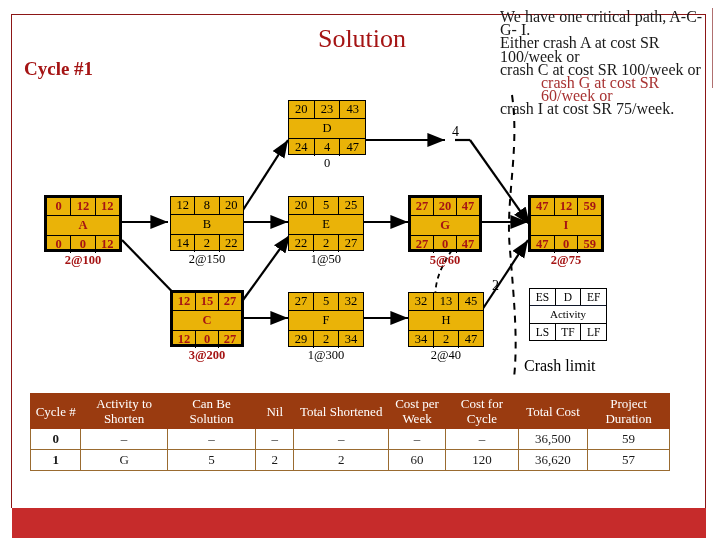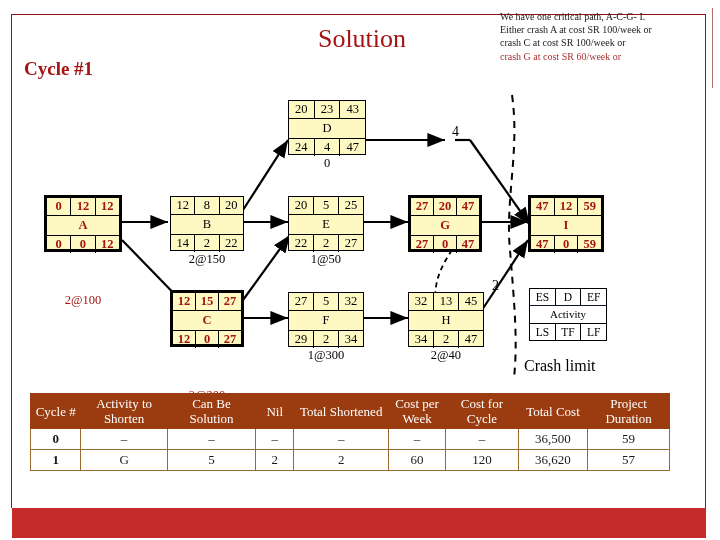--- a/index.html
+++ b/index.html
@@ -50,36 +50,36 @@
     left: 24px; top: 58px;
     font-size: 19px;
     font-weight: bold;
     color: #a51414;
   }
   
   .note {
     position: absolute;
     left: 500px; top: 10px;
     width: 212px;
-    font-size: 10px;
+    font-size: 16px;
     line-height: 13.2px;
     color: #1a1a1a;
     font-family: "Liberation Serif", serif;
   }
-  .note .hl { color: #a83232; }
+  .note .hl { color: #a83232; margin-left: 41px; }
   .note-border-r {
     position: absolute; left: 712px; top: 8px;
     width: 1px; height: 80px; background: #b07070;
   }
 
   
   .node {
     position: absolute;
     border: 1px solid #000;
-    background: #fef9c3;
+    background: #eab308;
     box-sizing: border-box;
   }
   .node.crit { border: 3px solid #000; }
   .node .row {
     display: flex;
     height: 17px;
   }
   .node.crit .row { height: 17px; }
   .node .cell {
     flex: 1 1 0;
@@ -101,21 +101,21 @@
     color: #000;
   }
   .node.crit .cell, .node.crit .mid { color: #a51414; font-weight: bold; }
   .node-cap {
     position: absolute;
     text-align: center;
     font-size: 12.5px;
     color: #000;
     white-space: nowrap;
   }
-  .node-cap.crit { color: #a51414; font-weight: normal; margin-top: 40px; }
+  .node-cap.crit { color: #a51414; font-weight: bold; }
 
   
   .legend {
     position: absolute;
     border: 1px solid #000;
     background: #fff;
     box-sizing: border-box;
   }
   .legend .row { display: flex; height: 16px; }
   .legend .cell {
@@ -190,20 +190,21 @@
   <div class="bottom-bar"></div>
 
   <div class="title">Solution</div>
   <div class="cycle-label">Cycle #1</div>
 
   <div class="note">
     <div>We have one critical path, A-C-G- I.</div>
     <div>Either crash A at cost SR 100/week  or</div>
     <div>crash C  at cost SR 100/week or</div>
     <div class="hl">crash G  at cost SR 60/week or</div>
+    <div>crash I at cost SR 75/week.</div>
   </div>
   <div class="note-border-r"></div>
 
   <svg class="links" viewBox="0 0 720 540">
     <defs>
       <marker id="arw" markerWidth="9" markerHeight="9" refX="8" refY="3.2" orient="auto">
         <path d="M0,0 L8,3.2 L0,6.4 z" fill="#000"></path>
       </marker>
     </defs>
     <g stroke="#000" stroke-width="2.2" fill="none" marker-end="url(#arw)">

